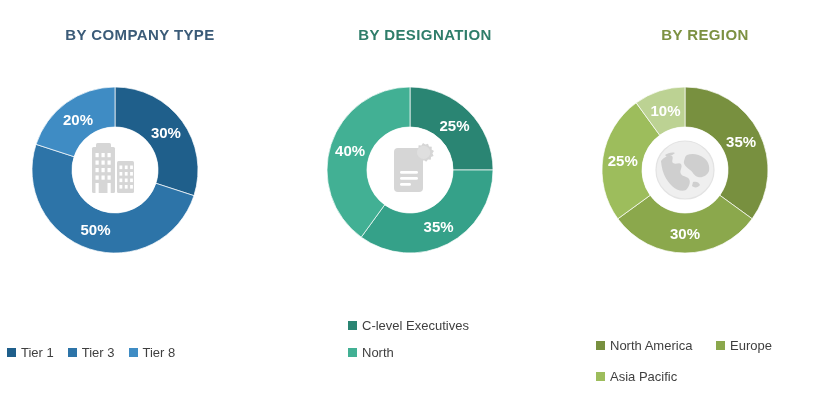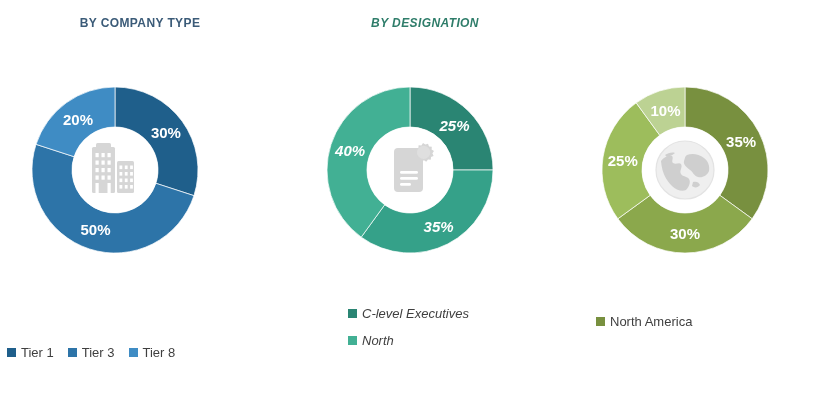--- a/index.html
+++ b/index.html
@@ -19,29 +19,29 @@
     display: flex;
     width: 840px;
     height: 400px;
   }
   .panel {
     position: relative;
     height: 400px;
     box-sizing: border-box;
   }
   .panel-1 { width: 280px; }
-  .panel-2 { width: 290px; font-style: italic; }
+  .panel-2 { width: 290px; }
   .panel-3 { width: 270px; }
 
   .panel-title {
     text-align: center;
-    font-size: 12px;
+    font-size: 15px;
     font-weight: bold;
     letter-spacing: 0.4px;
-    padding-top: 16px;
+    padding-top: 26px;
     white-space: nowrap;
   }
   .panel-1 .panel-title { color: #3b5b78; }
   .panel-2 .panel-title { color: #2f7d6a; }
   .panel-3 .panel-title { color: #7d9142; }
 
   .donut-wrap {
     position: absolute;
     top: 55px;
     left: 0;
@@ -85,29 +85,29 @@
     flex: 0 0 9px;
     margin-right: 5px;
   }
 
   
   .legend-1 { top: 345px; }
   .legend-1 .legend-item { margin: 0 7px; }
 
   
   .legend-2 {
-    top: 300px;
+    top: 312px;
     padding-left: 68px;
   }
   .legend-2 .legend-col { display: flex; flex-direction: column; }
   .legend-2 .legend-item { height: 27px; }
 
   
   .legend-3 {
-    top: 308px;
+    top: 332px;
     padding-left: 26px;
   }
   .legend-3 .legend-grid {
     display: grid;
     grid-template-columns: 120px auto;
     grid-row-gap: 5px;
   }
   .legend-3 .legend-item { height: 26px; }
 
   .center-icon { pointer-events: none; }
@@ -227,20 +227,21 @@
           </div>
           <div class="legend-item">
             <span class="legend-swatch" style="background: rgb(66, 176, 148);"></span>
             <span>North</span>
           </div>
         </div>
     </div>
   </div>
 
   <div class="panel panel-3">
+    <div class="panel-title">BY REGION</div>
     <div class="donut-wrap">
       <svg class="donut-svg" width="240" height="230" viewBox="0 0 240 230">
         <g id="slices-2">
             <path d="M 100 32 A 83 83 0 0 1 167.14841053312065 163.78617594027526 L 134.78773075812273 140.27476584857635 A 43 43 0 0 0 100 72 Z" fill="#78903f" stroke="#ffffff" stroke-width="0.7"></path>
             <path d="M 167.14841053312065 163.78617594027526 A 83 83 0 0 1 32.851589466879375 163.78617594027529 L 65.21226924187727 140.27476584857635 A 43 43 0 0 0 134.78773075812273 140.27476584857635 Z" fill="#8ba84c" stroke="#ffffff" stroke-width="0.7"></path>
             <path d="M 32.851589466879375 163.78617594027529 A 83 83 0 0 1 51.21382405972472 47.851589466879375 L 74.72523415142365 80.21226924187727 A 43 43 0 0 0 65.21226924187727 140.27476584857635 Z" fill="#9dbd5c" stroke="#ffffff" stroke-width="0.7"></path>
             <path d="M 51.21382405972472 47.851589466879375 A 83 83 0 0 1 99.99999999999999 32 L 99.99999999999999 72 A 43 43 0 0 0 74.72523415142365 80.21226924187727 Z" fill="#bcd293" stroke="#ffffff" stroke-width="0.7"></path>
           </g>
         <circle cx="100" cy="115" r="43" fill="#ffffff"></circle>
         <g id="labels-2">
@@ -266,17 +267,25 @@
           <circle cx="0" cy="0" r="29" fill="none" stroke="#e3e3e3" stroke-width="1.2"></circle>
         </g>
       </svg>
     </div>
     <div class="legend legend-3">
       <div class="legend-grid" id="legend-2">
           <div class="legend-item">
             <span class="legend-swatch" style="background: rgb(120, 144, 63);"></span>
             <span>North America</span>
           </div>
+          <div class="legend-item">
+            <span class="legend-swatch" style="background: rgb(139, 168, 76);"></span>
+            <span>Europe</span>
+          </div>
+          <div class="legend-item">
+            <span class="legend-swatch" style="background: rgb(157, 189, 92);"></span>
+            <span>Asia Pacific</span>
+          </div>
         </div>
     </div>
   </div>
 
 </div>
 
 </body></html>

